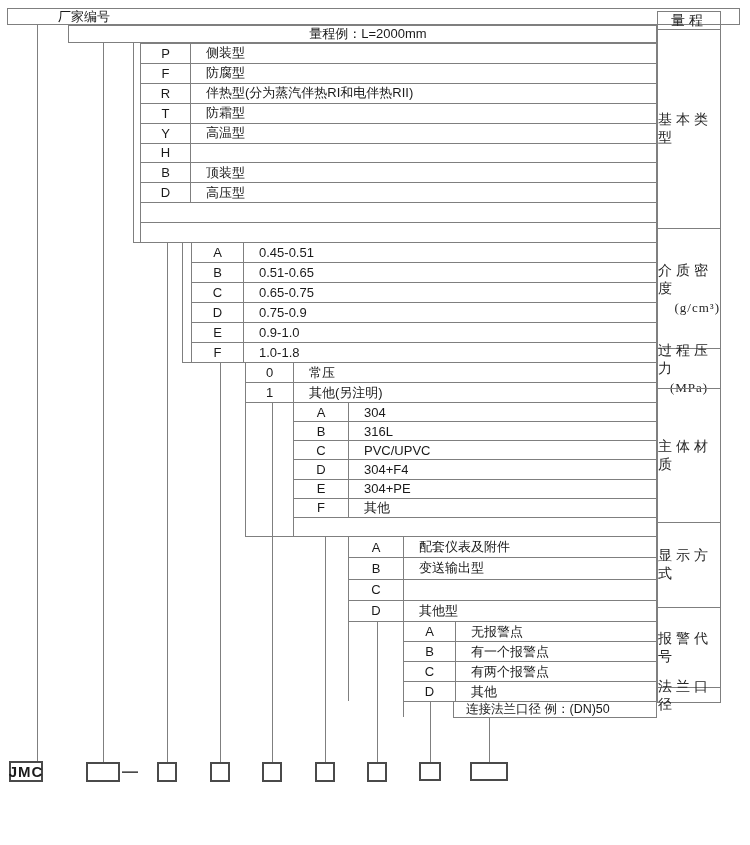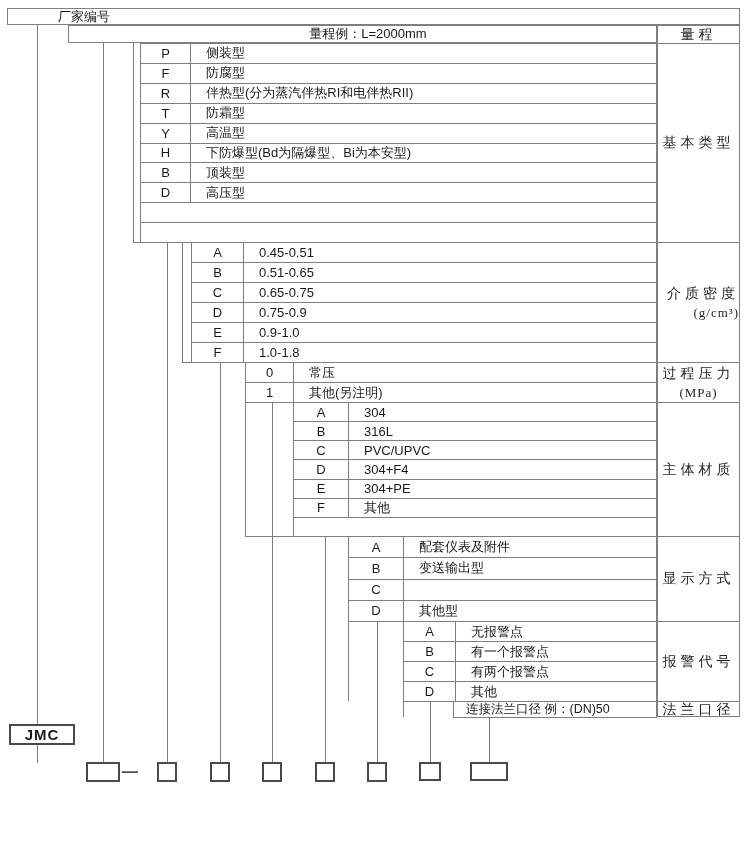--- a/index.html
+++ b/index.html
@@ -10,21 +10,21 @@
   .hdr-row{display:flex;align-items:center;font-size:13px;}
   .vline{position:absolute;width:1px;background:#7f7f7f;}
   .hstub{position:absolute;height:1px;background:#7f7f7f;}
   .sec{position:absolute;border:1px solid #7f7f7f;box-sizing:border-box;display:flex;flex-direction:column;background:transparent;}
   .row{flex:1;display:flex;box-sizing:border-box;border-bottom:1px solid #7f7f7f;min-height:0;}
   .row:last-child{border-bottom:none;}
   .code-cell{box-sizing:border-box;border-right:1px solid #7f7f7f;display:flex;align-items:center;justify-content:center;
              font-size:13px;flex:none;}
   .code-cell.no-div{border-right:none;}
   .desc-cell{display:flex;align-items:center;padding-left:15px;font-size:13px;white-space:nowrap;overflow:hidden;}
-  .cat-col{position:absolute;left:657px;top:25px;width:83px;height:692px;box-sizing:border-box;
+  .cat-col{position:absolute;left:657px;top:11px;width:64px;height:692px;box-sizing:border-box;
            border-left:1px solid #7f7f7f;border-right:1px solid #7f7f7f;border-bottom:1px solid #7f7f7f;}
   .cat-cell{position:absolute;left:0;width:100%;box-sizing:border-box;border-top:1px solid #7f7f7f;
             display:flex;flex-direction:column;justify-content:center;align-items:center;
             font-family:"Liberation Serif","DejaVu Serif",serif;font-size:14px;letter-spacing:4px;color:#262626;}
   .cat-cell .sub{font-size:13px;letter-spacing:1px;margin-top:2px;}
   .flange-row{position:absolute;border:1px solid #7f7f7f;box-sizing:border-box;display:flex;align-items:center;
               padding-left:12px;font-size:12.5px;white-space:nowrap;}
   .bbox{position:absolute;border:2px solid #4a4a4a;box-sizing:border-box;background:#fff;
         display:flex;align-items:center;justify-content:center;}
   .model-box{font-weight:bold;font-size:15px;letter-spacing:1px;}
@@ -91,21 +91,20 @@
         <div class="row">
           <div class="code-cell" style="width: 50px;">T</div>
           <div class="desc-cell">防霜型</div>
         </div>
         <div class="row">
           <div class="code-cell" style="width: 50px;">Y</div>
           <div class="desc-cell">高温型</div>
         </div>
         <div class="row">
           <div class="code-cell" style="width: 50px;">H</div>
-          <div class="desc-cell">下防爆型(Bd为隔爆型、Bi为本安型)</div>
         </div>
         <div class="row">
           <div class="code-cell" style="width: 50px;">B</div>
           <div class="desc-cell">顶装型</div>
         </div>
         <div class="row">
           <div class="code-cell" style="width: 50px;">D</div>
           <div class="desc-cell">高压型</div>
         </div>
         <div class="row">
@@ -238,21 +237,21 @@
       <div class="vline" style="left: 377px; top: 621px; height: 142px; background: rgb(127, 127, 127);"></div>
       <div class="vline" style="left: 403px; top: 701px; height: 16px; background: rgb(127, 127, 127);"></div>
       <div class="vline" style="left: 430px; top: 701px; height: 62px; background: rgb(127, 127, 127);"></div>
       <div class="vline" style="left: 489px; top: 717px; height: 46px; background: rgb(127, 127, 127);"></div>
       <div class="hstub" style="left: 133px; width: 7px; top: 242px; background: rgb(127, 127, 127);"></div>
       <div class="hstub" style="left: 182px; width: 9px; top: 362px; background: rgb(127, 127, 127);"></div>
       <div class="hstub" style="left: 245px; width: 48px; top: 536px; background: rgb(127, 127, 127);"></div>
     </div>
 
   <div id="boxes">
-      <div class="bbox model-box" style="left: 9px; top: 724px; width: 66px; height: 21px; border-color: rgb(74, 74, 74);">JMC</div>
+      <div class="bbox model-box" style="left: 9px; top: 761px; width: 34px; height: 21px; border-color: rgb(74, 74, 74);">JMC</div>
       <div class="bbox" style="left: 86px; top: 762px; width: 34px; height: 20px; border-color: rgb(74, 74, 74);"></div>
       <div class="bbox" style="left: 157px; top: 762px; width: 20px; height: 20px; border-color: rgb(74, 74, 74);"></div>
       <div class="bbox" style="left: 210px; top: 762px; width: 20px; height: 20px; border-color: rgb(74, 74, 74);"></div>
       <div class="bbox" style="left: 262px; top: 762px; width: 20px; height: 20px; border-color: rgb(74, 74, 74);"></div>
       <div class="bbox" style="left: 315px; top: 762px; width: 20px; height: 20px; border-color: rgb(74, 74, 74);"></div>
       <div class="bbox" style="left: 367px; top: 762px; width: 20px; height: 20px; border-color: rgb(74, 74, 74);"></div>
       <div class="bbox" style="left: 419px; top: 762px; width: 22px; height: 19px; border-color: rgb(74, 74, 74);"></div>
       <div class="bbox" style="left: 470px; top: 762px; width: 38px; height: 19px; border-color: rgb(74, 74, 74);"></div>
     </div>
   <div class="dash" style="left:118px;top:762px;width:24px;height:20px;">—</div>

